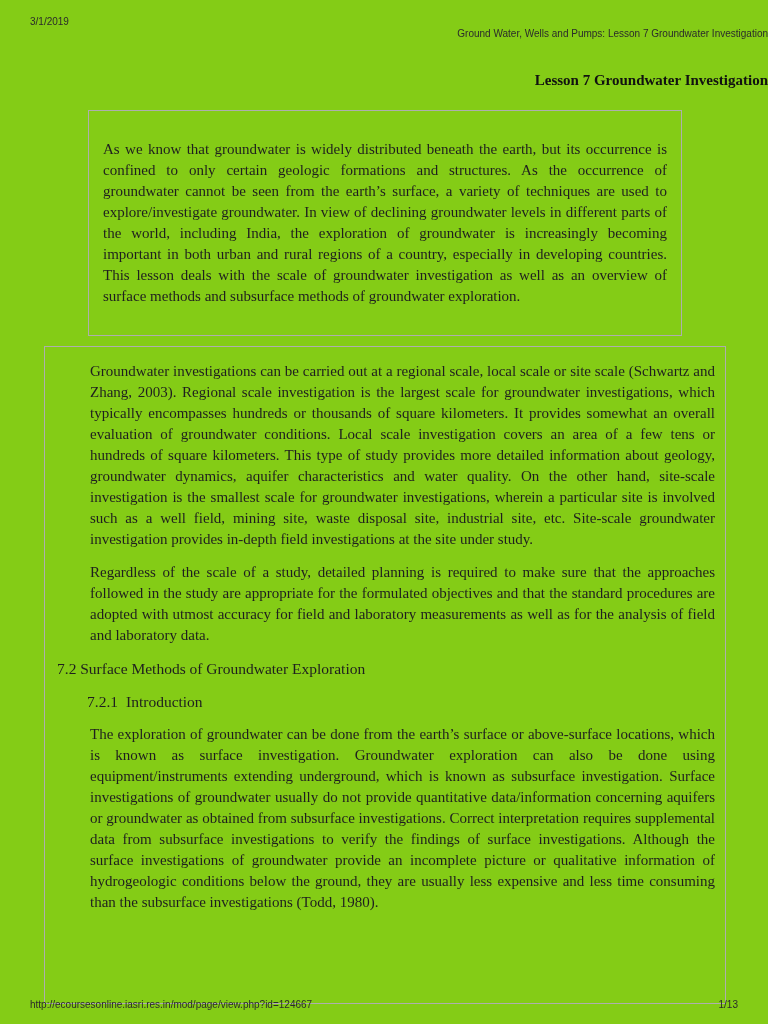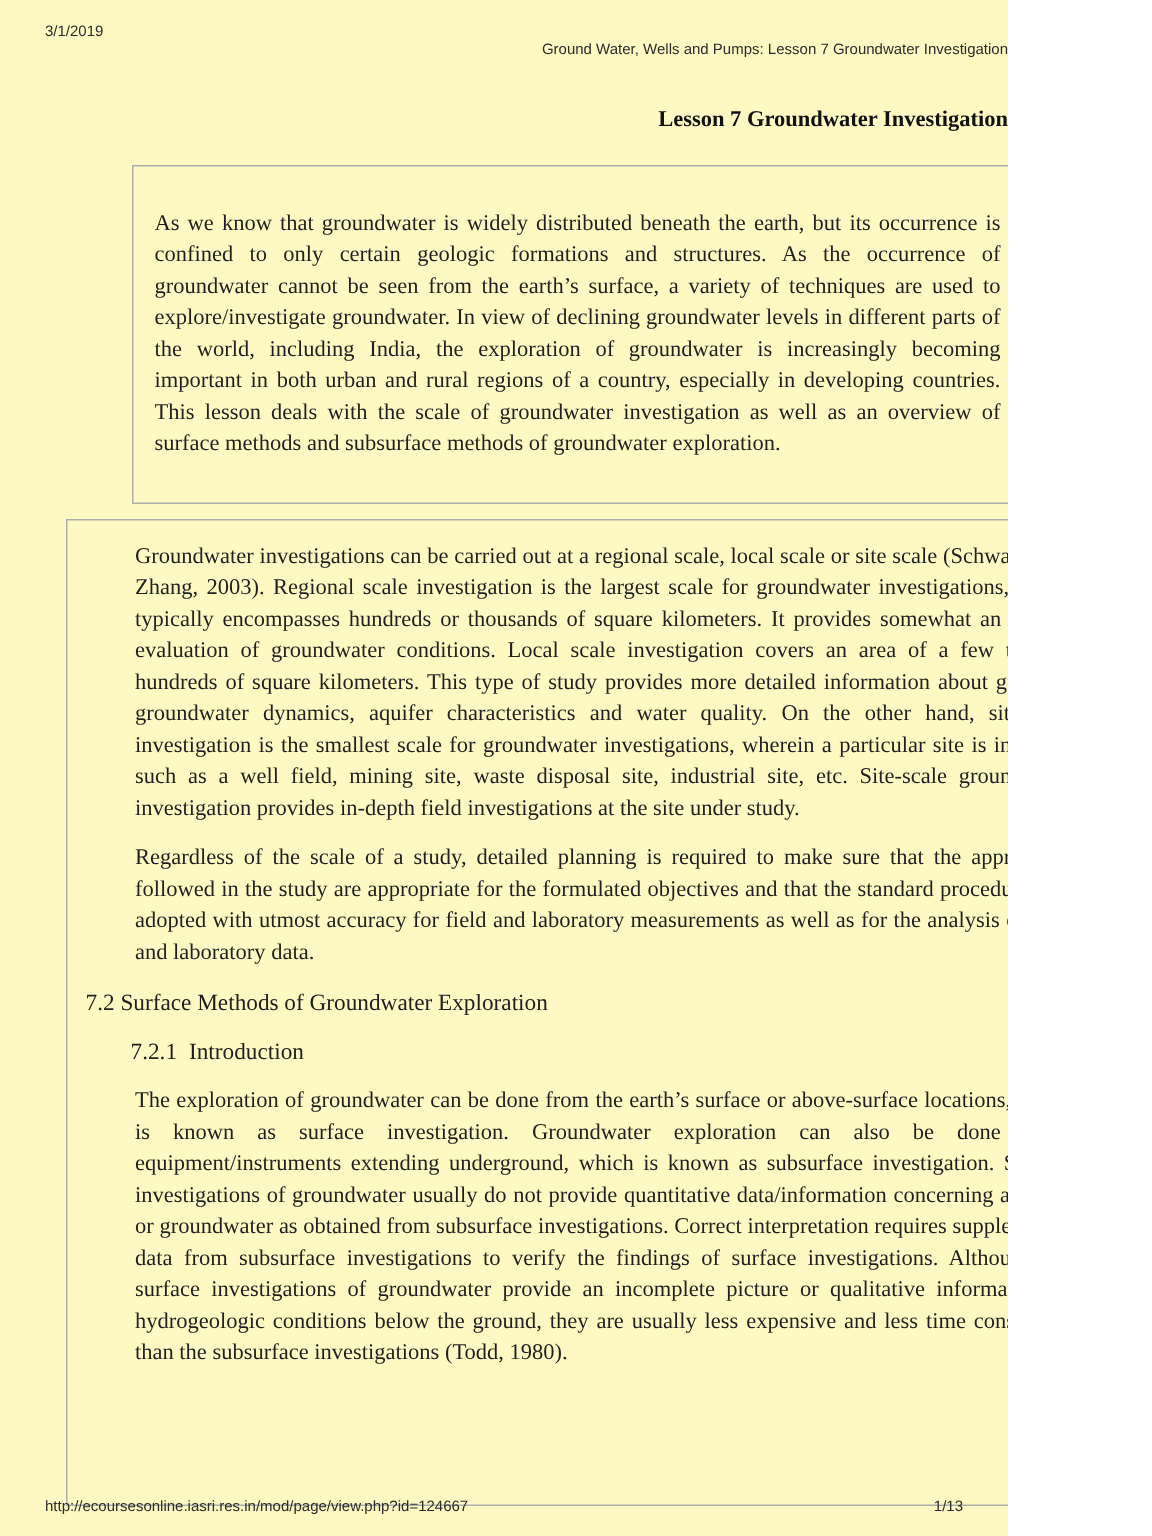--- a/index.html
+++ b/index.html
@@ -5,22 +5,22 @@
   * { margin: 0; padding: 0; box-sizing: border-box; }
   html, body { background: #ffffff; }
   body {
     width: 768px; height: 1024px;
     font-family: "Liberation Serif", serif;
     color: #1f1f1f;
     overflow: hidden;
   }
   .page {
     position: relative;
-    width: 672px; height: 1024px;
-    background: #fef9c3;
+    width: 768px; height: 1024px;
+    background: #84cc16;
     overflow: hidden;
   }
   .print-header {
     position: absolute;
     top: 16px; left: 0; right: 0;
     height: 13px;
     font-family: "Liberation Sans", sans-serif;
     font-size: 10px;
     color: #2b2b2b;
   }

